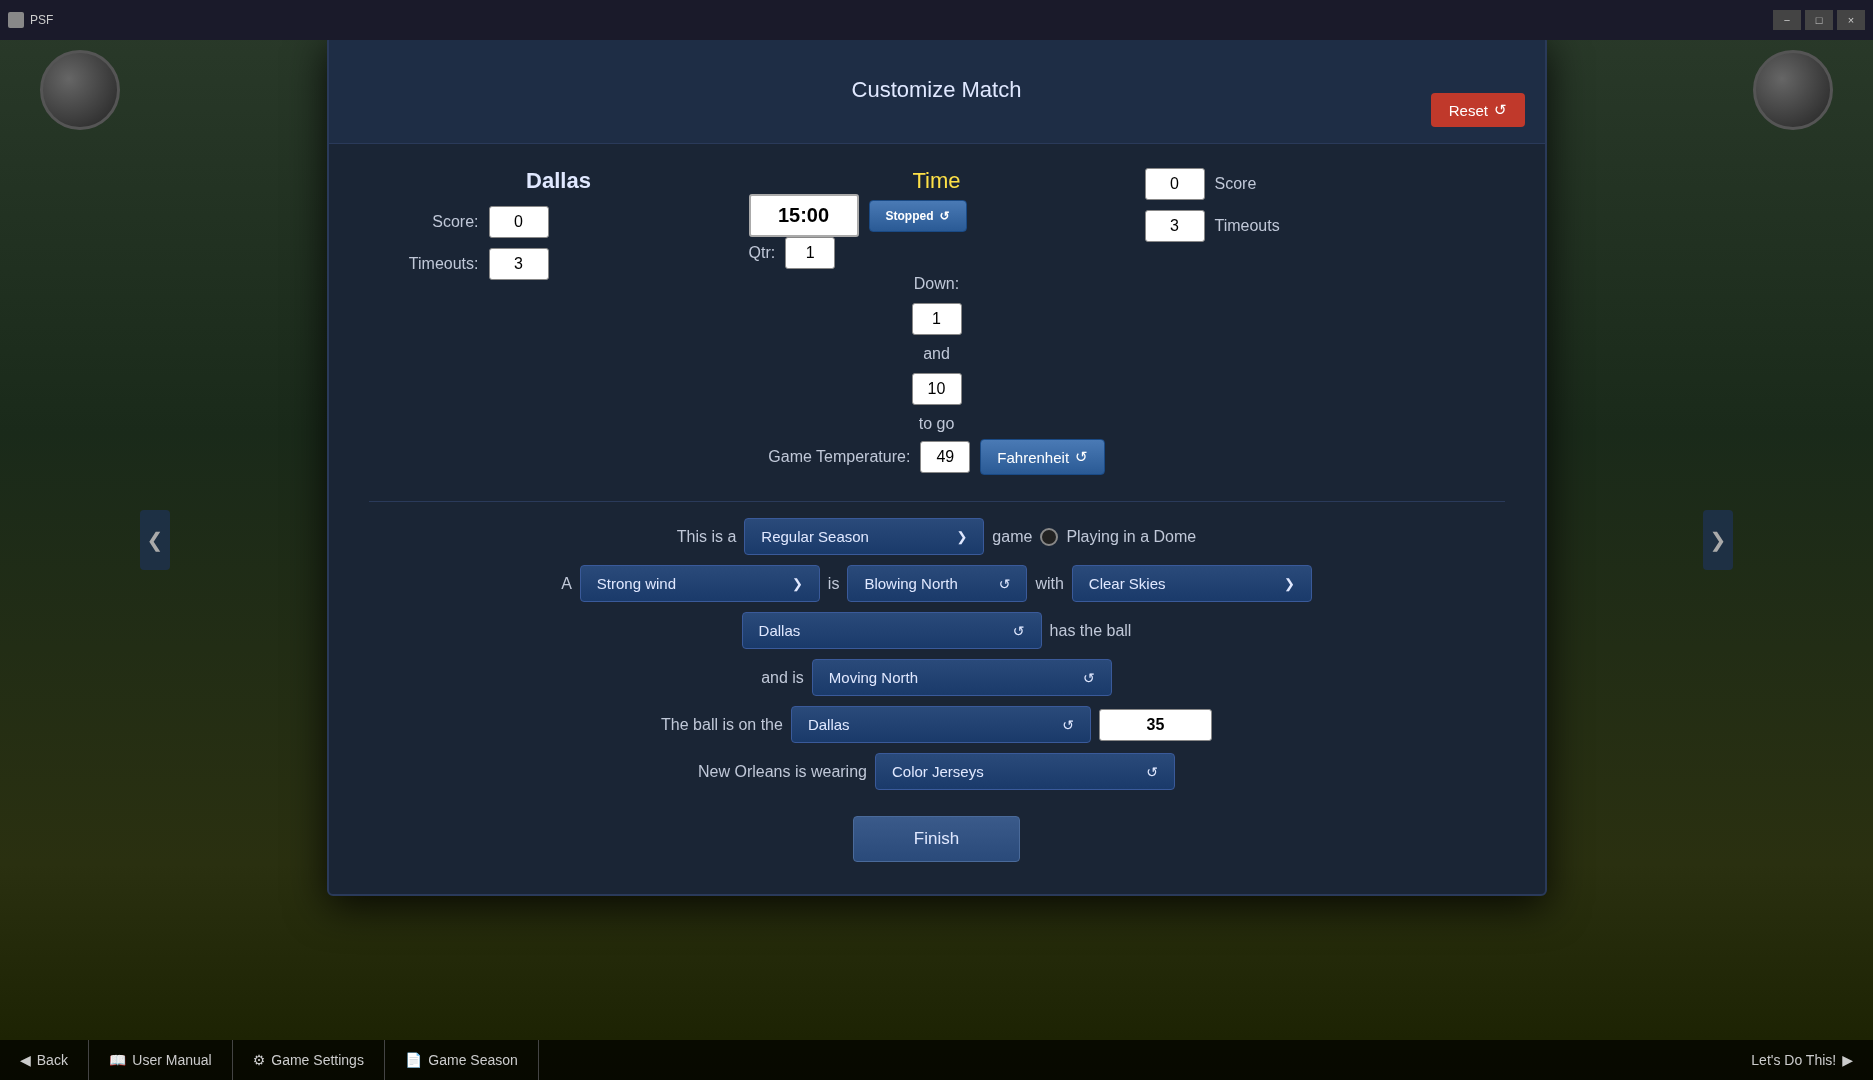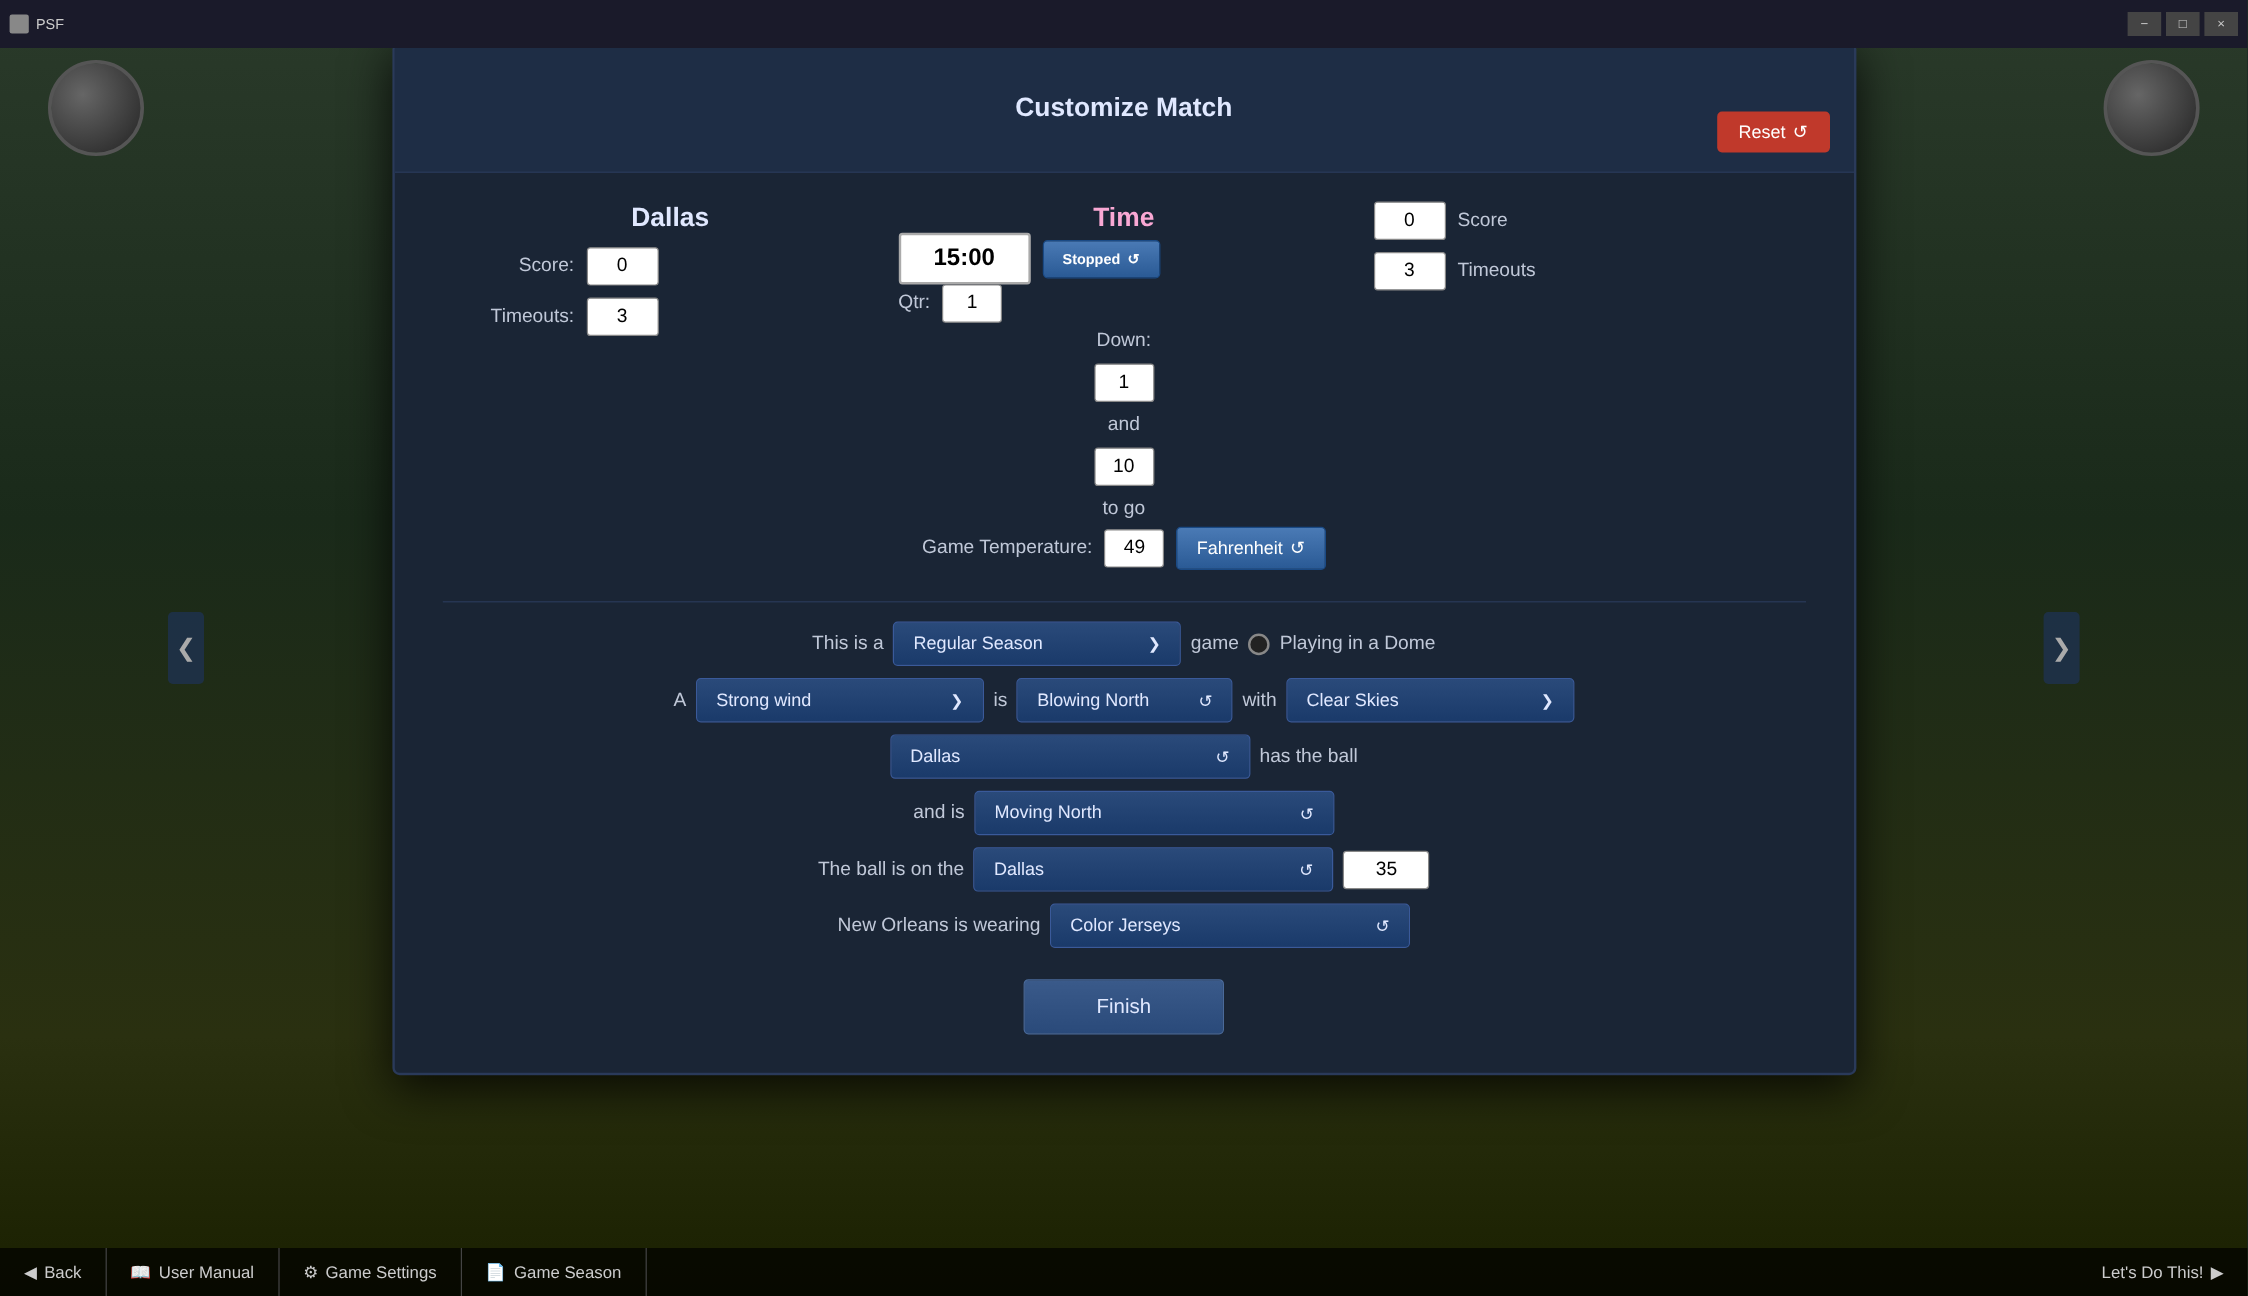--- a/index.html
+++ b/index.html
@@ -161,21 +161,21 @@
       background: #1e2d45;
       padding: 16px 20px;
       display: flex;
       align-items: center;
       justify-content: space-between;
       border-bottom: 1px solid #2a3a5a;
     }
     .modal-title {
       color: #e0e8ff;
       font-size: 22px;
-      font-weight: bold;
+      font-weight: normal;
       flex: 1;
       text-align: center;
     }
 
     .reset-btn {
       background: #c0392b;
       color: #fff;
       border: none;
       padding: 8px 18px;
       font-size: 15px;
@@ -232,26 +232,27 @@
       background: #fff;
       border: 1px solid #888;
       border-radius: 3px;
       padding: 6px 10px;
       font-size: 16px;
       width: 60px;
       text-align: center;
       color: #000;
     }
     .input-box-wide {
-      width: 72px;
+      width: 113px;
+      font-weight: bold;
     }
     .time-label {
-      color: #f9a8d4;
+      color: #fde047;
       font-size: 22px;
-      font-weight: bold;
+      font-weight: normal;
     }
     .time-row {
       display: flex;
       align-items: center;
       gap: 10px;
     }
     .time-input {
       background: #fff;
       border: 2px solid #aaa;
       border-radius: 3px;

